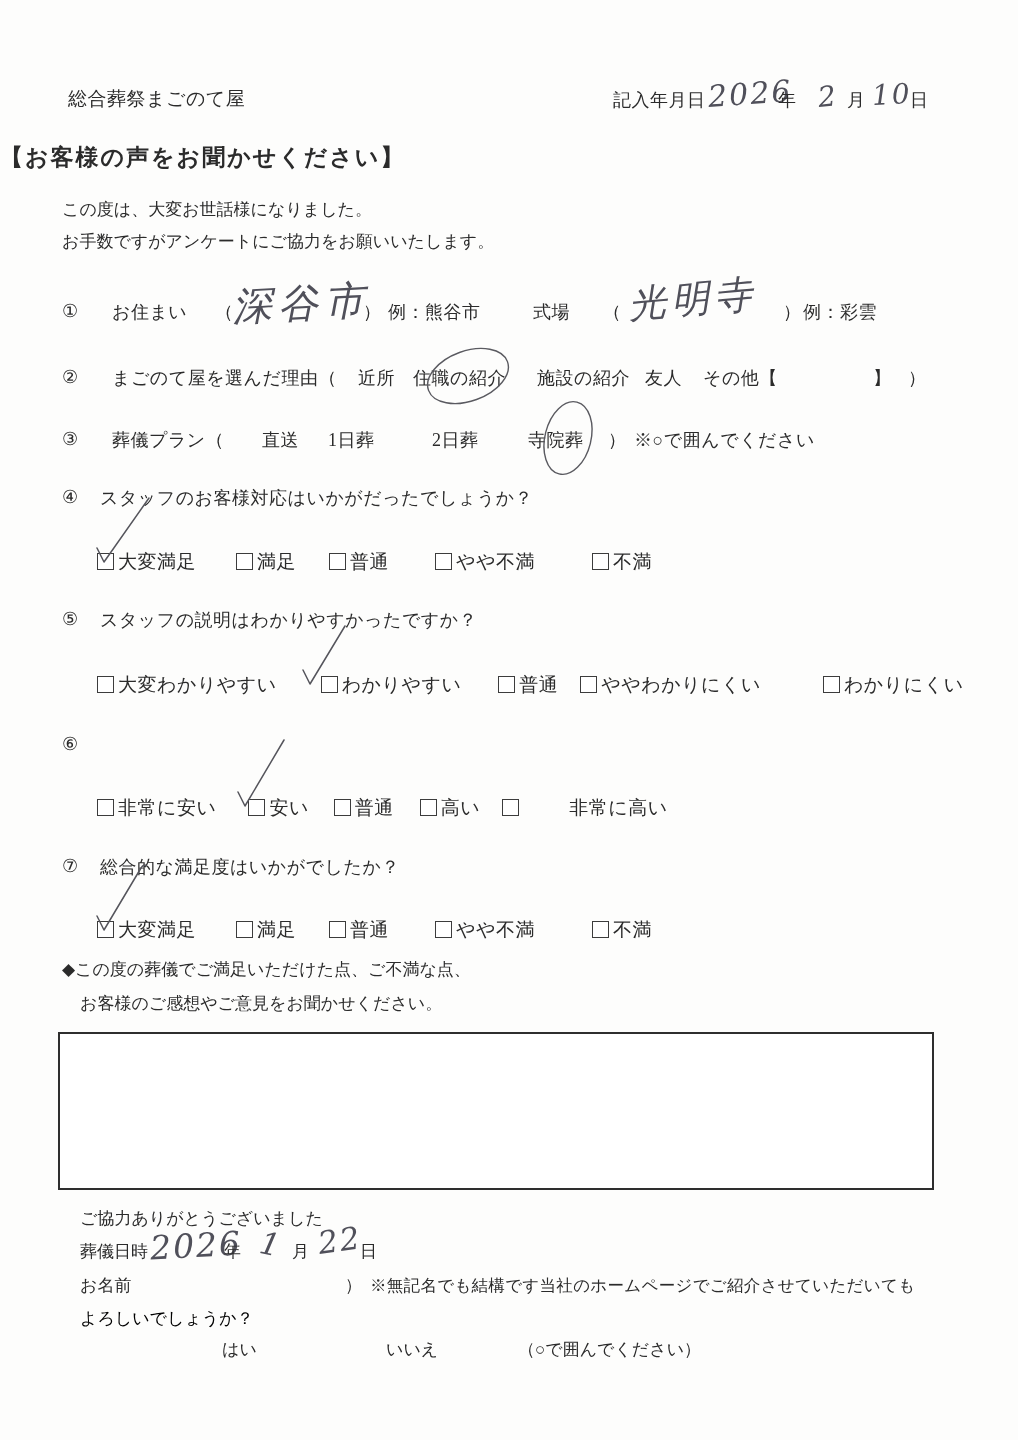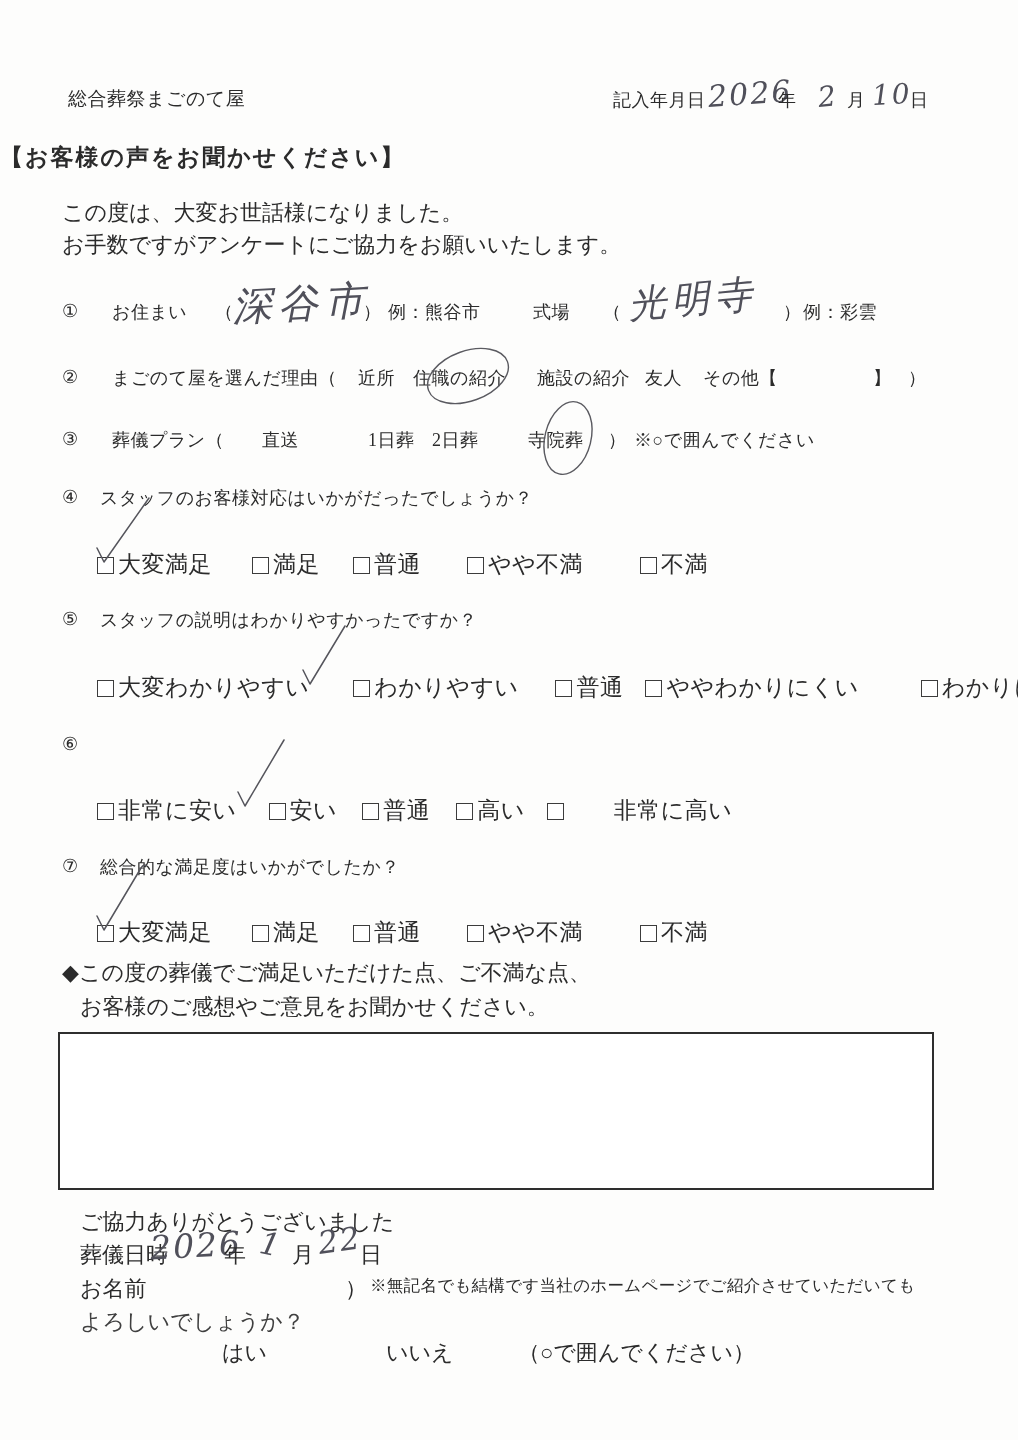--- a/index.html
+++ b/index.html
@@ -1,29 +1,29 @@
 <!DOCTYPE html>
 <html><head>
 <meta charset="utf-8">
 <style>
   html,body{margin:0;padding:0;background:#e8e8e8;}
   #page{position:relative;width:1018px;height:1440px;background:#fdfdfc;margin:0 auto;overflow:hidden;
         font-family:"Liberation Serif","DejaVu Serif",serif;color:#2b2b2b;}
   .abs{position:absolute;white-space:nowrap;}
   .pt{font-size:18px;letter-spacing:.5px;}
-  .sm{font-size:22px;}
+  .sm{font-size:17px;}
   .title{width:100%;text-align:left;font-size:23px;font-weight:bold;letter-spacing:2px;}
   .hw{font-family:"DejaVu Serif",serif;font-style:italic;color:#50505a;letter-spacing:2px;}
   .cb{display:inline-block;width:15px;height:15px;border:1.6px solid #3c3c3c;background:#fff;
       margin-right:4px;vertical-align:-2px;}
-  .row{position:absolute;display:flex;align-items:center;font-size:23px;letter-spacing:.5px;}
+  .row{position:absolute;display:flex;align-items:center;font-size:19px;letter-spacing:.5px;}
   .opt{white-space:nowrap;}
   svg.mark{position:absolute;overflow:visible;}
   .box{position:absolute;border:2px solid #2e2e2e;background:#fff;}
-  .faded{color:#404040;font-family:Liberation Serif, serif;}
+  .faded{color:#000000;font-family:Liberation Serif, serif;}
 </style>
 </head>
 <body>
 
 <div id="page">
 
   <span class="abs pt" style="left:68px;top:86px;font-size:19px">総合葬祭まごのて屋</span>
   <span class="abs pt" style="left:613px;top:88px">記入年月日</span>
   <span class="abs hw" style="left:708px;top:76px;font-size:30px;transform:rotate(-4deg)">2026</span>
   <span class="abs pt" style="left:778px;top:88px">年</span>
@@ -58,21 +58,21 @@
   <span class="abs pt" style="left:703px;top:366px">その他【</span>
   <span class="abs pt" style="left:873px;top:366px">】</span>
   <span class="abs pt" style="left:908px;top:366px">）</span>
   <svg class="mark" style="left:419px;top:345px" width="98" height="62" viewBox="0 0 98 62">
     <ellipse cx="49" cy="31" rx="42" ry="25" transform="rotate(-20 49 31)" fill="none" stroke="#5a5a60" stroke-width="1.4"></ellipse>
   </svg>
 
   <span class="abs pt" style="left:62px;top:428px">③</span>
   <span class="abs pt" style="left:112px;top:428px">葬儀プラン（</span>
   <span class="abs pt" style="left:262px;top:428px">直送</span>
-  <span class="abs pt" style="left:368px;top:428px">1日葬</span>
+  <span class="abs pt" style="left:328px;top:428px">1日葬</span>
   <span class="abs pt" style="left:432px;top:428px">2日葬</span>
   <span class="abs pt" style="left:528px;top:428px">寺院葬</span>
   <span class="abs pt" style="left:608px;top:428px">）</span>
   <span class="abs pt" style="left:634px;top:428px">※○で囲んでください</span>
   <svg class="mark" style="left:535px;top:398px" width="66" height="80" viewBox="0 0 66 80">
     <ellipse cx="33" cy="40" rx="23" ry="37" transform="rotate(14 33 40)" fill="none" stroke="#5a5a60" stroke-width="1.4"></ellipse>
   </svg>
 
   <span class="abs pt" style="left:62px;top:486px">④</span>
   <span class="abs pt" style="left:100px;top:486px">スタッフのお客様対応はいかがだったでしょうか？</span>

